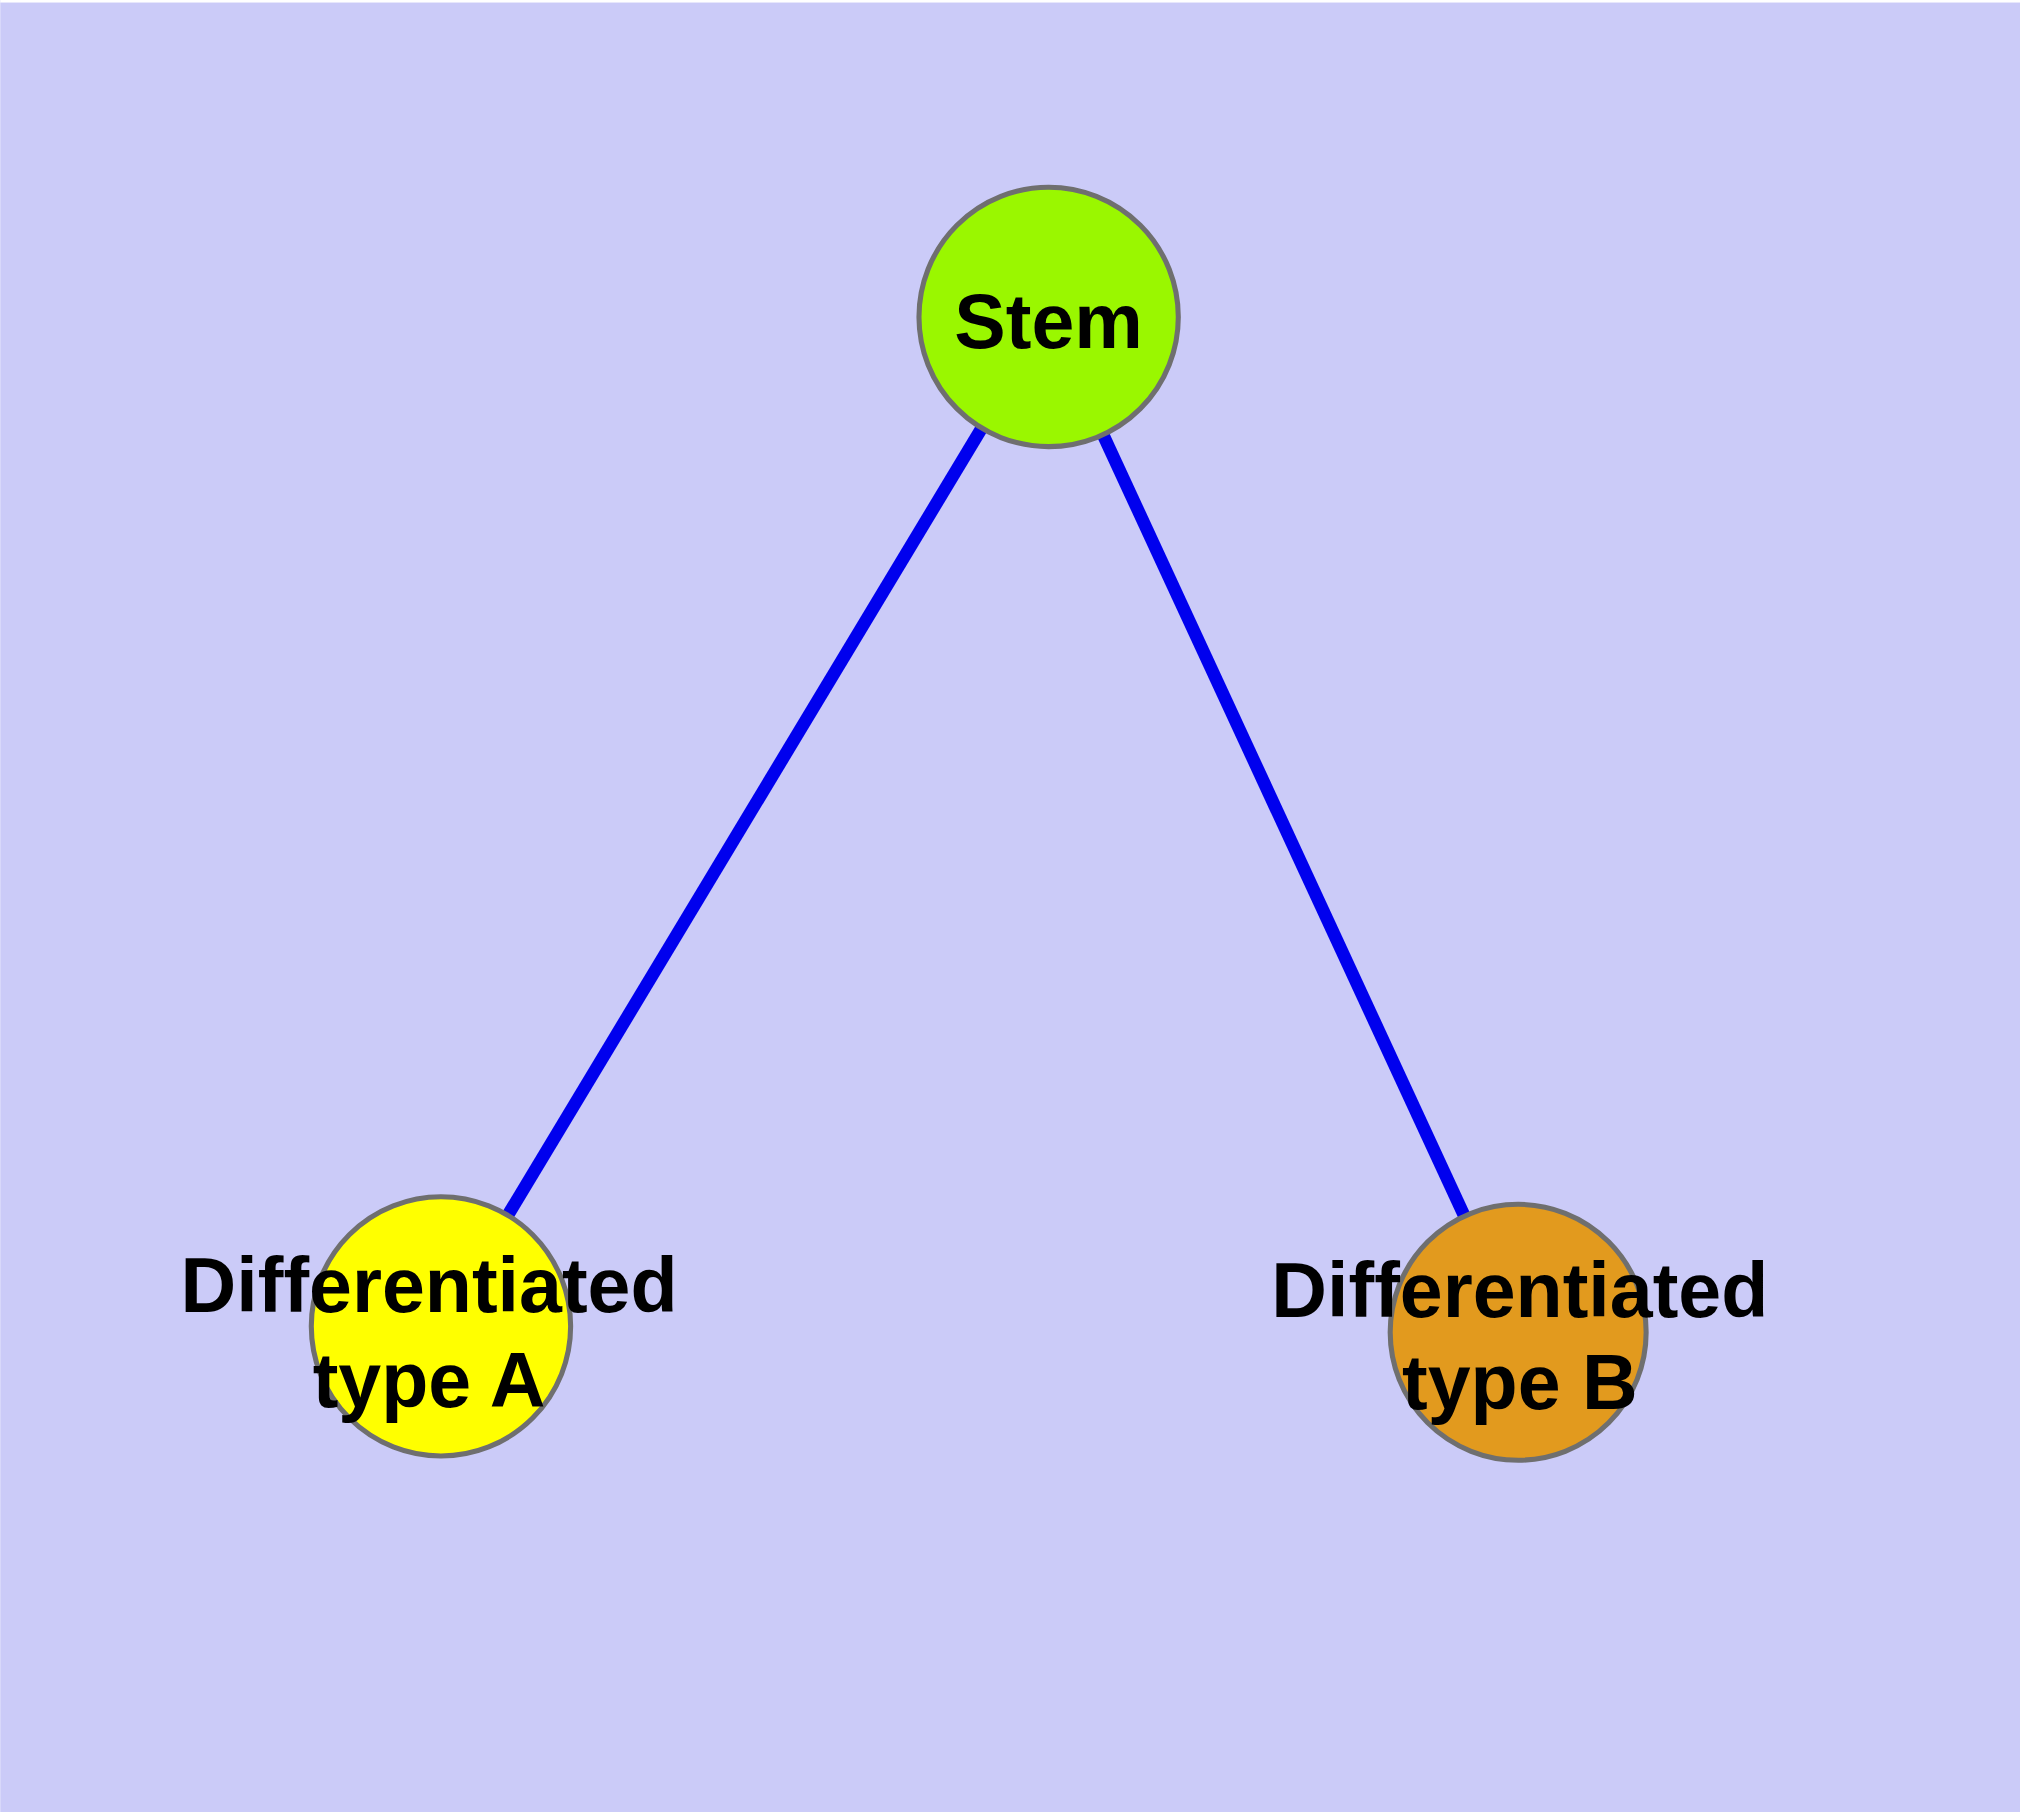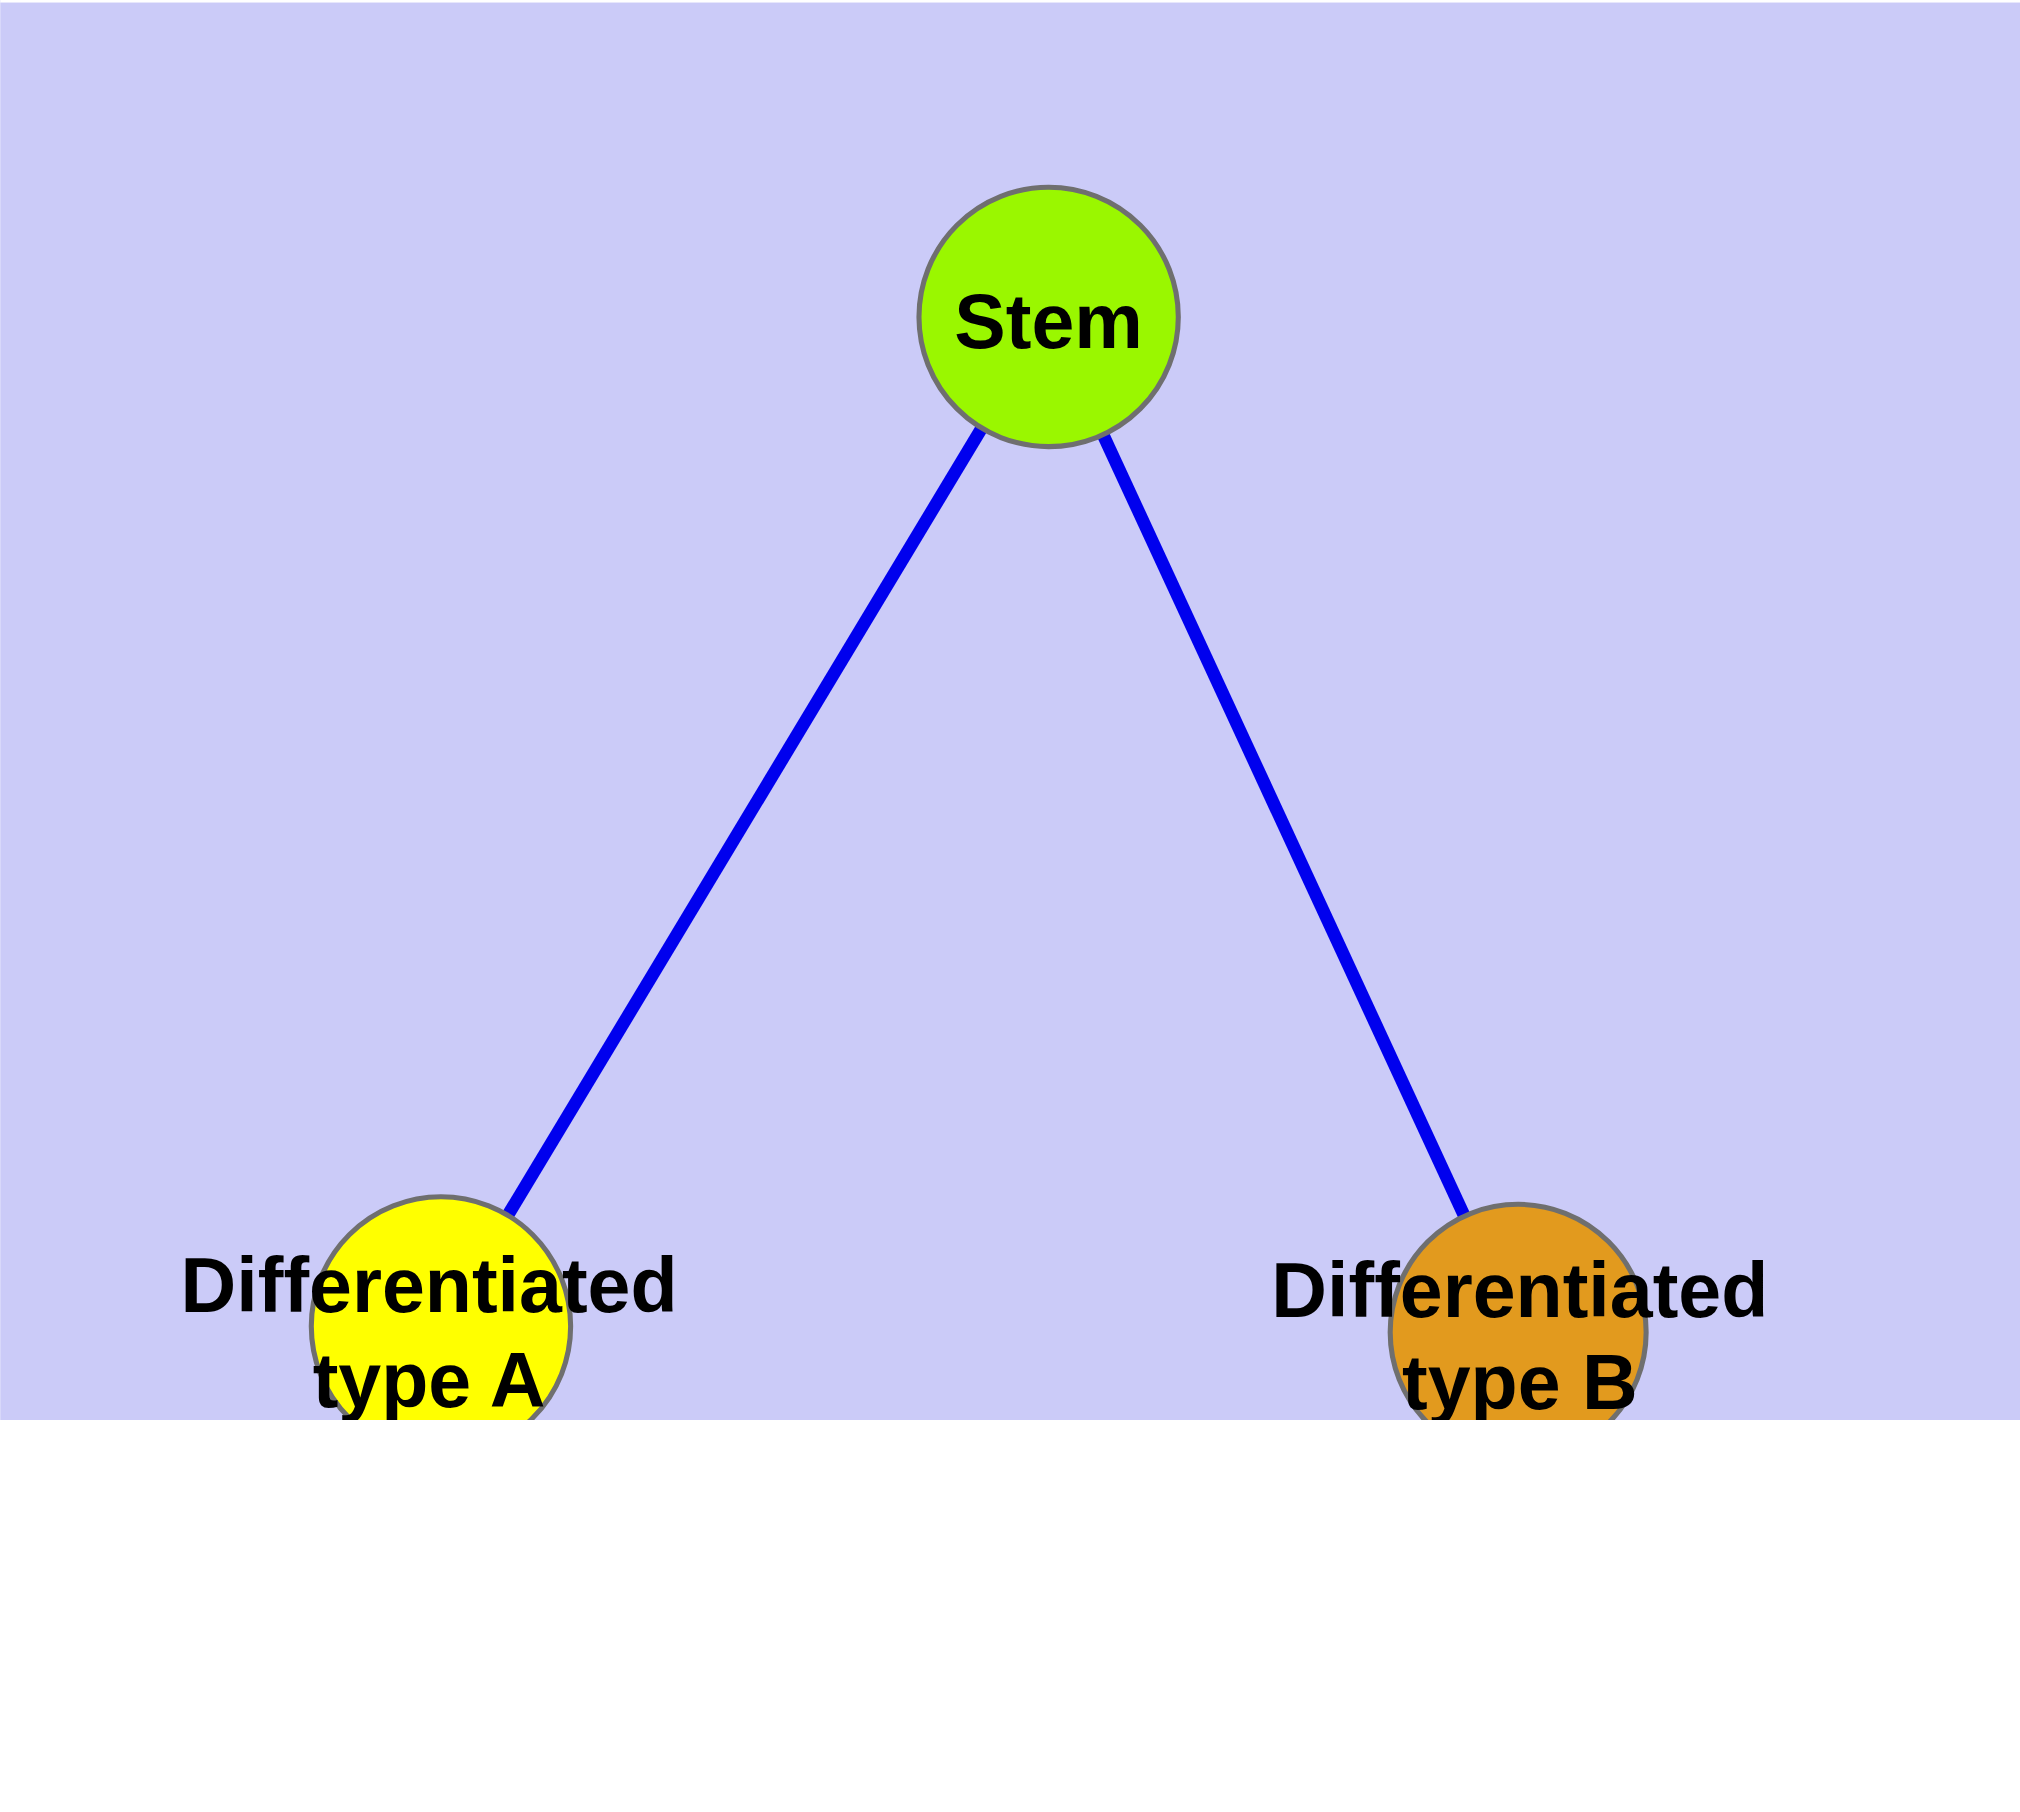--- a/index.html
+++ b/index.html
@@ -3,21 +3,21 @@
 <meta charset="utf-8">
 <style>
   html, body {
     margin: 0;
     padding: 0;
     background: #ffffff;
     overflow: hidden;
   }
   .canvas-wrap {
     width: 2021px;
-    height: 1420px;
+    height: 1812px;
     position: relative;
   }
   svg {
     display: block;
   }
   .node-label {
     font-family: "Liberation Sans", sans-serif;
     font-weight: bold;
     font-size: 91px;
     fill: #000000;

